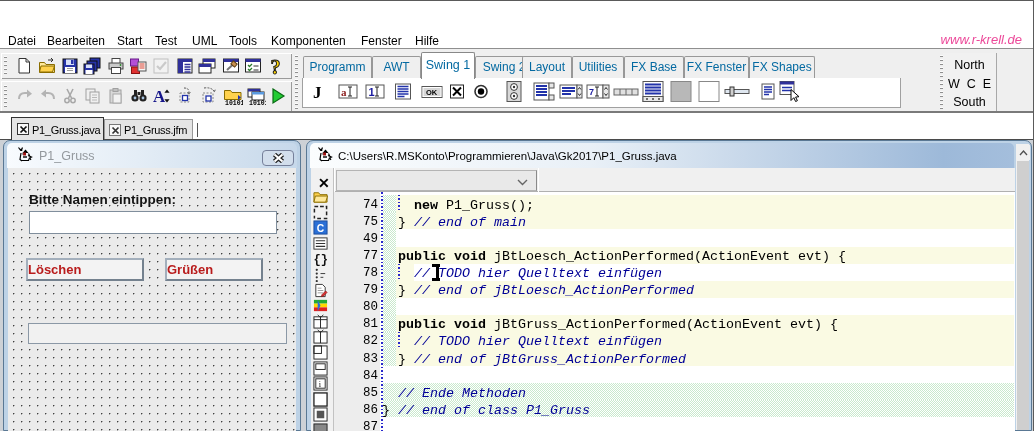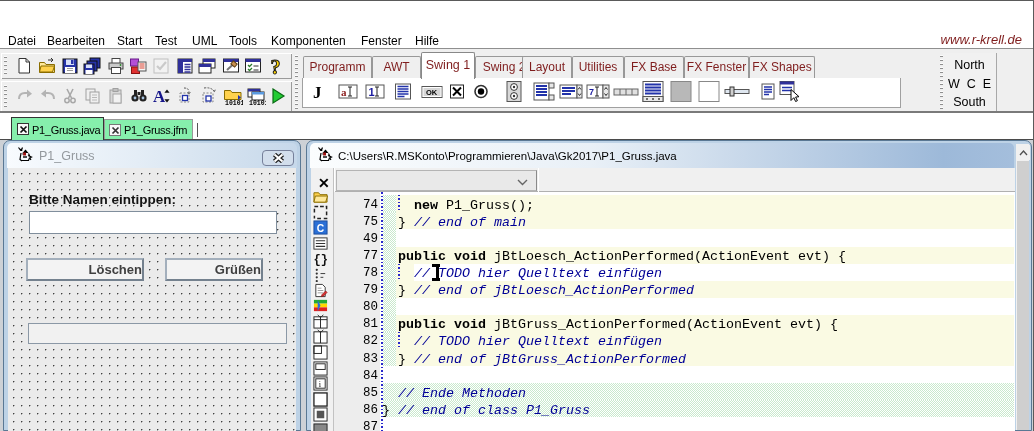--- a/index.html
+++ b/index.html
@@ -18,47 +18,47 @@
 
 
 #toolstrip { position:absolute; left:0; top:48px; width:1034px; height:65px; background:#efefef; border-top:1px solid #8f8f8f; }
 #toolstrip:after { content:""; position:absolute; left:0; bottom:0; width:1034px; height:2px; background:#7a7a7a; }
 .tbblock { position:absolute; background:#efefef; box-shadow:inset 1px 1px 0 #ffffff, inset -1px -1px 0 #9a9a9a; }
 .grip { position:absolute; width:3px; background-image:repeating-linear-gradient(to bottom,#fcfcfc 0 1px,#8f8f8f 1px 2px,#efefef 2px 4px); }
 .ticon { position:absolute; width:18px; height:18px; }
 .ticon svg { display:block; }
 
 
-.ptab { position:absolute; height:23px; padding:0; line-height:22px; font-size:12px; color:#7f1d1d; text-align:center; white-space:nowrap; overflow:hidden; border:1px solid #989898; border-bottom:none; border-radius:2px 2px 0 0; background:#efefef; }
+.ptab { position:absolute; height:23px; padding:0; line-height:22px; font-size:12px; color:#0369a1; text-align:center; white-space:nowrap; overflow:hidden; border:1px solid #989898; border-bottom:none; border-radius:2px 2px 0 0; background:#efefef; }
 .ptab.sel { background:#fff; border-color:#888; z-index:3; font-size:12.5px; }
 #palrow { position:absolute; left:302px; top:29px; width:599px; height:30px; background:#fff; border:1px solid #a0a0a0; border-top:none; z-index:1; }
 .picon { position:absolute; z-index:2; }
 
 
 #northpanel { position:absolute; left:943px; top:4px; width:54px; height:60px; background:#f1f1f1; border-right:1px solid #a8a8a8; font-size:12.5px; text-align:center; }
 
 
 #filetabs { position:absolute; left:0; top:113px; width:1034px; height:27px; background:#fff; }
 #filetabs:after { content:""; position:absolute; left:0; bottom:0; width:1034px; height:1.5px; background:#4a4a4a; }
-.ftab { position:absolute; background:#86efac; font-size:11px; letter-spacing:-0.3px; white-space:nowrap; }
+.ftab { position:absolute; background:#e5e5e5; font-size:11px; letter-spacing:-0.3px; white-space:nowrap; }
 .xbox { position:absolute; width:12px; height:12px; border:1px solid #333; background:#f8f8f8; }
 .xbox svg { position:absolute; left:1px; top:1px; }
 
 
 #mdi { position:absolute; left:0; top:140px; width:1034px; height:291px; background:#cdd1d6; }
 
 
 #winL { position:absolute; left:3px; top:0px; width:298px; height:291px; background:#bdd2e6; border:1px solid #5a7894; border-radius:7px 7px 0 0; }
 #winL-title { position:absolute; left:3px; top:2px; width:290px; height:25px; border-radius:5px 5px 0 0; background:linear-gradient(to right,#f8fbfe 0%, #e4edf6 45%, #c6d8ea 100%); }
 #winL-title .t { position:absolute; left:32px; top:6px; color:#94999e; font-size:12.5px; }
 #winL-close { position:absolute; right:3px; top:7px; width:32px; height:16px; background:#d2deec; border:1.5px solid #76809a; border-radius:4px; }
 #winL-body { position:absolute; left:4px; top:27px; width:288px; height:264px; background:#ebebeb;
   background-image:radial-gradient(circle at 0.6px 0.6px, #404040 0.6px, transparent 1.1px);
   background-size:8px 8px; background-position:5px 5px; }
-.formbtn { position:absolute; height:23px; background:#f3f3f3; border:2px solid; border-color:#a3afbc #74818e #74818e #a3afbc; font-weight:bold; font-size:13px; color:#404040; text-align:right; line-height:19px; }
+.formbtn { position:absolute; height:23px; background:#f3f3f3; border:2px solid; border-color:#a3afbc #74818e #74818e #a3afbc; font-weight:bold; font-size:13px; color:#b91c1c; text-align:left; line-height:19px; }
 
 
 #winR { position:absolute; left:306px; top:0px; width:726px; height:291px; background:#bdd2e6; border:1px solid #5a7894; border-radius:7px 7px 0 0; }
 #winR-title { position:absolute; left:3px; top:2px; width:704px; height:25px; border-radius:5px 5px 0 0; background:linear-gradient(to right,#fbfdfe 0%, #e9f0f7 40%, #9db9d9 90%, #a4bedc 100%); font-size:12px; }
 #winR-body { position:absolute; left:4px; top:27px; width:704px; height:264px; background:#fff; }
 
 
 #comborow { position:absolute; left:24px; top:0; width:680px; height:24px; background:#f0f0f0; border-bottom:1px solid #b0b0b0; }
 #gutter { position:absolute; left:0; top:0; width:23px; height:264px; background:#f1f1f1; border-right:1px solid #c2c2c2; }
 #numcol { position:absolute; left:23px; top:24px; width:46px; height:240px; background:#ededed;
@@ -88,21 +88,21 @@
   <div id="menubar">
     <div class="mi" style="left:8px">Datei</div>
     <div class="mi" style="left:47px">Bearbeiten</div>
     <div class="mi" style="left:117px">Start</div>
     <div class="mi" style="left:155px">Test</div>
     <div class="mi" style="left:192px">UML</div>
     <div class="mi" style="left:229px">Tools</div>
     <div class="mi" style="left:271px">Komponenten</div>
     <div class="mi" style="left:361px">Fenster</div>
     <div class="mi" style="left:415px">Hilfe</div>
-    <div class="abs" style="right:12px;top:4px;color:#7f1d1d;font-style:italic;font-size:13px">www.r-krell.de</div>
+    <div class="abs" style="right:12px;top:4px;color:#ec4899;font-style:italic;font-size:13px">www.r-krell.de</div>
   </div>
 
   <div id="toolstrip">
     <div class="tbblock" style="left:1px;top:4px;width:291px;height:26px"></div>
     <div class="tbblock" style="left:1px;top:32px;width:291px;height:32px"></div>
     <div class="grip" style="left:4px;top:7px;height:20px"></div>
     <div class="grip" style="left:4px;top:36px;height:24px"></div>
     <div class="grip" style="left:295px;top:6px;height:54px"></div>
     <div class="grip" style="left:940px;top:6px;height:54px"></div>
     <div id="row1icons">

